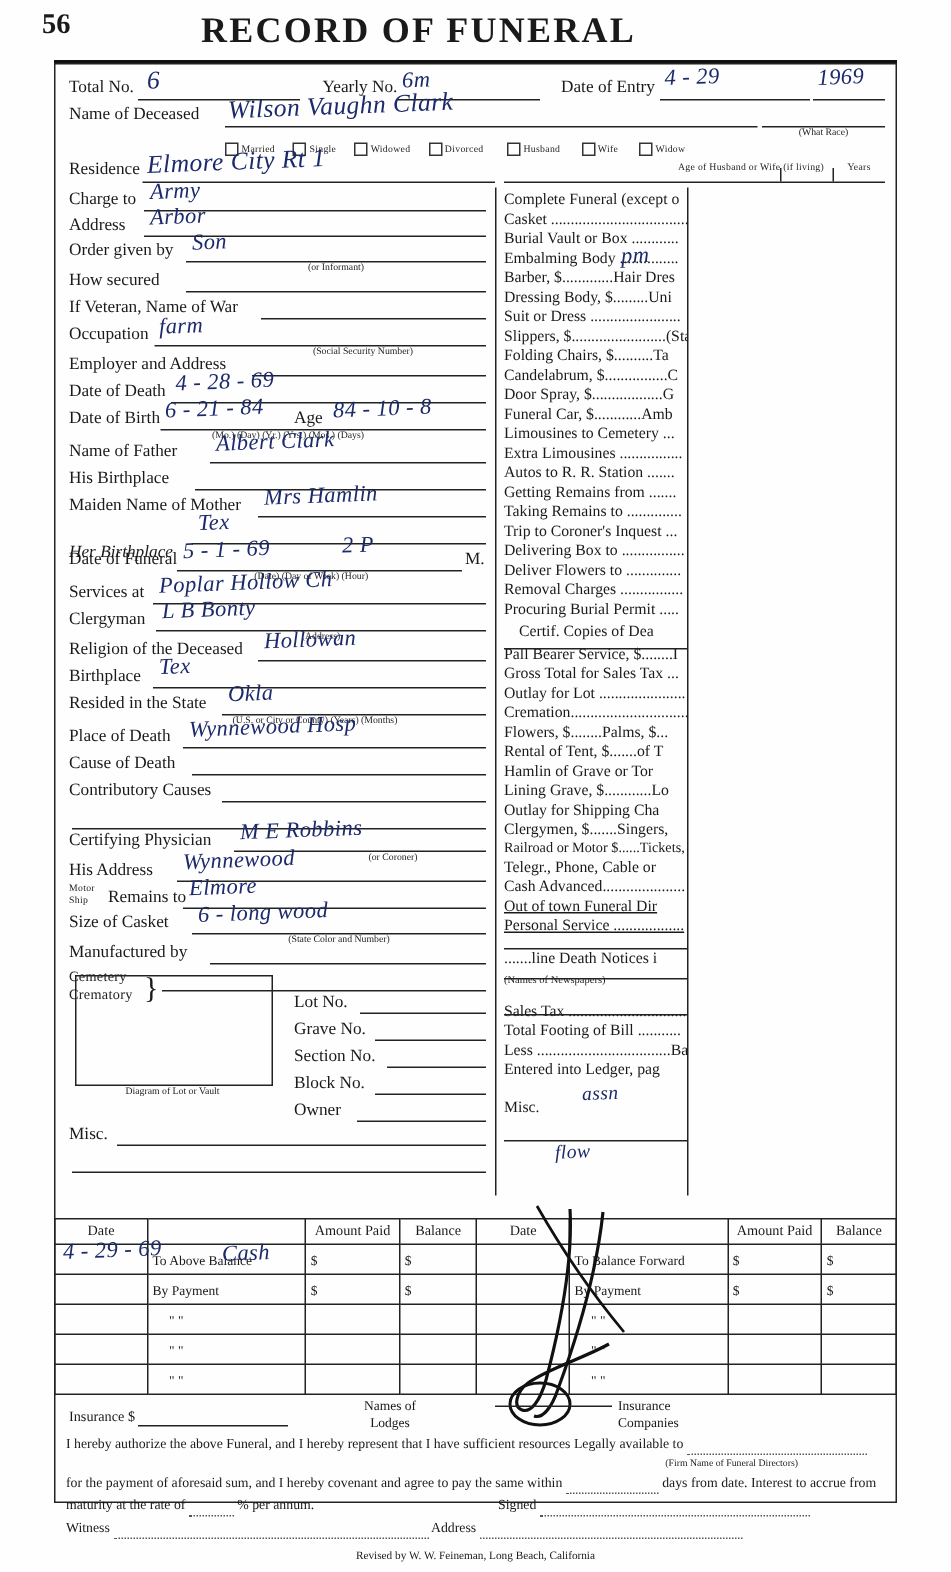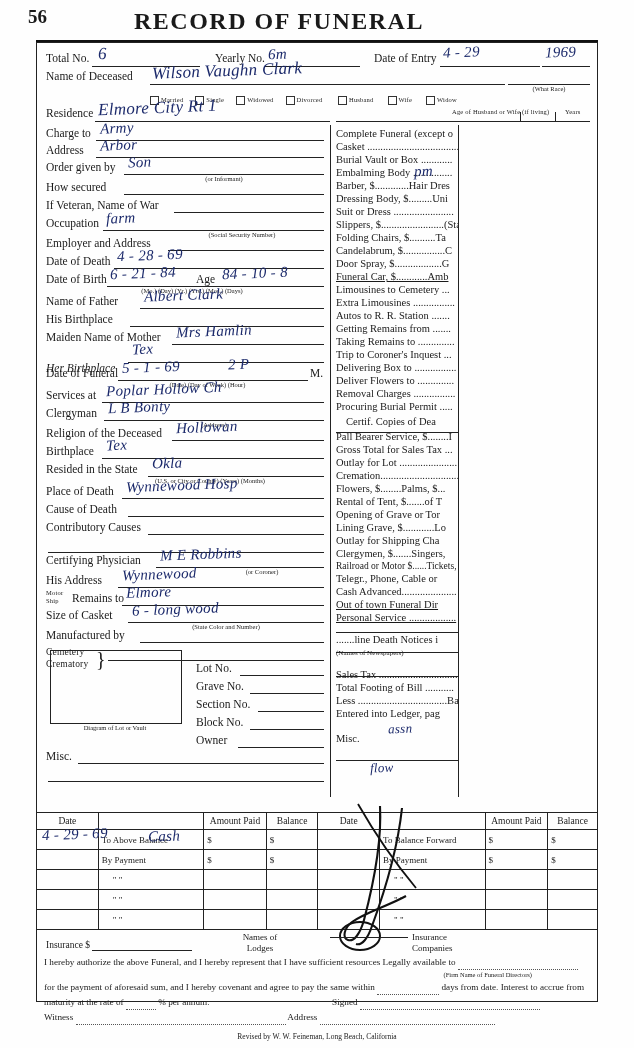--- a/index.html
+++ b/index.html
@@ -228,39 +228,39 @@
       <div class="itemrow" style="position:relative;left:0;top:5px;font-size:10.5px;">Casket  ...................................</div>
       <div class="itemrow" style="position:relative;left:0;top:7px;font-size:10.5px;">Burial Vault or Box ............</div>
       <div class="itemrow" style="position:relative;left:0;top:9px;font-size:10.5px;">Embalming Body ...............</div>
       <div class="itemrow" style="position:relative;left:0;top:11px;font-size:10.5px;">Barber, $.............Hair Dres</div>
       <div class="itemrow" style="position:relative;left:0;top:13px;font-size:10.5px;">Dressing Body, $.........Uni</div>
       <div class="itemrow" style="position:relative;left:0;top:15px;font-size:10.5px;">Suit or Dress .......................</div>
       <div class="itemrow" style="position:relative;left:0;top:17px;font-size:10.5px;">Slippers, $........................(State</div>
       <div class="itemrow" style="position:relative;left:0;top:19px;font-size:10.5px;">Folding Chairs, $..........Ta</div>
       <div class="itemrow" style="position:relative;left:0;top:21px;font-size:10.5px;">Candelabrum, $................C</div>
       <div class="itemrow" style="position:relative;left:0;top:23px;font-size:10.5px;">Door Spray, $..................G</div>
-      <div class="itemrow" style="position:relative;left:0;top:25px;font-size:10.5px;text-decoration:underline;">Funeral Car, $............Amb</div>
+      <div class="itemrow" style="position:relative;left:0;top:25px;font-size:10.5px;">Funeral Car, $............Amb</div>
       <div class="itemrow" style="position:relative;left:0;top:27px;font-size:10.5px;">Limousines to Cemetery ...</div>
       <div class="itemrow" style="position:relative;left:0;top:29px;font-size:10.5px;">Extra Limousines ................</div>
       <div class="itemrow" style="position:relative;left:0;top:31px;font-size:10.5px;">Autos to R. R. Station .......</div>
       <div class="itemrow" style="position:relative;left:0;top:33px;font-size:10.5px;">Getting Remains from .......</div>
       <div class="itemrow" style="position:relative;left:0;top:35px;font-size:10.5px;">Taking Remains to ..............</div>
       <div class="itemrow" style="position:relative;left:0;top:37px;font-size:10.5px;">Trip to Coroner's Inquest ...</div>
       <div class="itemrow" style="position:relative;left:0;top:39px;font-size:10.5px;">Delivering Box to ................</div>
       <div class="itemrow" style="position:relative;left:0;top:41px;font-size:10.5px;">Deliver Flowers to ..............</div>
       <div class="itemrow" style="position:relative;left:0;top:43px;font-size:10.5px;">Removal Charges ................</div>
       <div class="itemrow" style="position:relative;left:0;top:45px;font-size:10.5px;">Procuring Burial Permit .....</div>
       <div class="itemrow" style="position:relative;left:10px;top:49px;font-size:10.5px;">Certif. Copies of Dea</div>
       <div class="itemrow" style="position:relative;left:0;top:53px;font-size:10.5px;">Pall Bearer Service, $........I</div>
       <div class="itemrow" style="position:relative;left:0;top:55px;font-size:10.5px;">Gross Total for Sales Tax ...</div>
       <div class="itemrow" style="position:relative;left:0;top:57px;font-size:10.5px;">Outlay for Lot ......................</div>
       <div class="itemrow" style="position:relative;left:0;top:59px;font-size:10.5px;">Cremation..............................</div>
       <div class="itemrow" style="position:relative;left:0;top:61px;font-size:10.5px;">Flowers, $........Palms, $...</div>
       <div class="itemrow" style="position:relative;left:0;top:63px;font-size:10.5px;">Rental of Tent, $.......of T</div>
-      <div class="itemrow" style="position:relative;left:0;top:65px;font-size:10.5px;">Opening of Grave or Tor</div>
+      <div class="itemrow" style="position:relative;left:0;top:65px;font-size:10.5px;">Hamlin of Grave or Tor</div>
       <div class="itemrow" style="position:relative;left:0;top:67px;font-size:10.5px;">Lining Grave, $............Lo</div>
       <div class="itemrow" style="position:relative;left:0;top:69px;font-size:10.5px;">Outlay for Shipping Cha</div>
       <div class="itemrow" style="position:relative;left:0;top:71px;font-size:10.5px;">Clergymen, $.......Singers,</div>
       <div class="itemrow" style="position:relative;left:0;top:73px;font-size:9.5px;">Railroad or Motor $......Tickets, $.......</div>
       <div class="itemrow" style="position:relative;left:0;top:75px;font-size:10.5px;">Telegr., Phone, Cable or</div>
       <div class="itemrow" style="position:relative;left:0;top:77px;font-size:10.5px;">Cash Advanced.....................</div>
       <div class="itemrow" style="position:relative;left:0;top:79px;font-size:10.5px;text-decoration:underline;">Out of town Funeral Dir</div>
       <div class="itemrow" style="position:relative;left:0;top:81px;font-size:10.5px;text-decoration:underline;">Personal Service ..................</div>
       <div class="itemrow" style="position:relative;left:0;top:92px;font-size:10.5px;">.......line Death Notices i</div>
       <div class="itemrow" style="position:relative;left:0;top:96px;font-size:7px;">(Names of Newspapers)</div>

